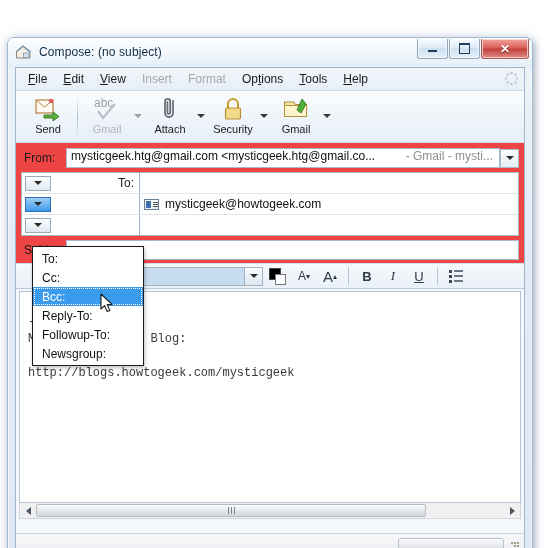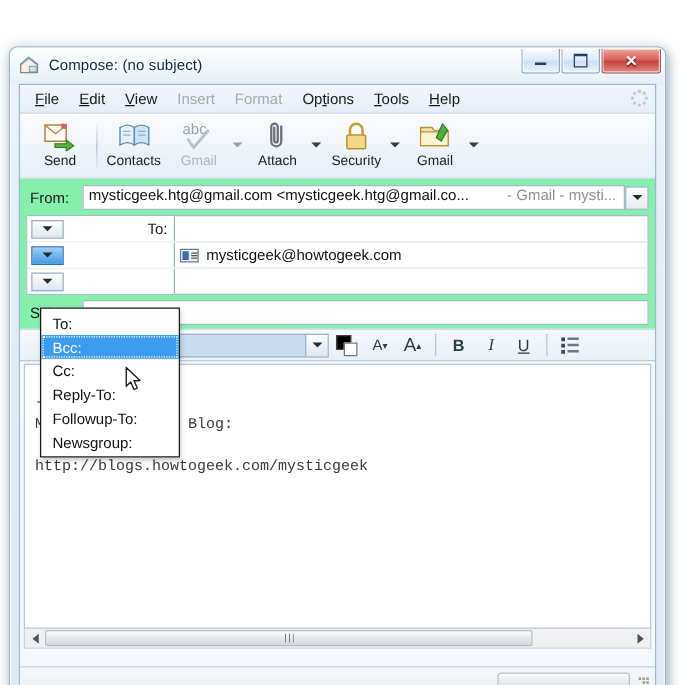--- a/index.html
+++ b/index.html
@@ -172,21 +172,21 @@
     border-right: 4px solid transparent;
     border-top: 4px solid #3b3b3b;
     margin-top: 21px;
     margin-left: 1px;
     margin-right: 2px;
   }
   .dropcaret.dim { border-top-color: #9aa0a6; }
 
   
   #headers {
-    background: #86efac;
+    background: #ef4444;
     padding: 4px 5px 3px 5px;
   }
   .hrow {
     display: flex;
     align-items: center;
     height: 22px;
     margin-bottom: 3px;
   }
   .hlabel {
     font-size: 12px;
@@ -593,30 +593,20 @@
               <path d="M1.6 3.6 L9.5 10 L17.4 3.6" fill="none" stroke="#b5813f" stroke-width="1"></path>
               <rect x="14" y="2" width="4" height="4" fill="#e05b5b"></rect>
               <path d="M9 18 L18 18 L18 15 L24 19.5 L18 24 L18 21 L9 21 Z" fill="#5fb23f" stroke="#2f7a1c" stroke-width=".9"></path>
             </svg>
           </div>
           <div class="lbl">Send</div>
         </div>
 
         <div class="tbsep"></div>
 
-        <div class="tbtn">
-          <div class="ico">
-            <svg width="27" height="24" viewBox="0 0 27 24">
-              <path d="M2 5 C6 2.5, 10 2.5, 13.5 5 L13.5 19 C10 16.5, 6 16.5, 2 19 Z" fill="#e9f1fa" stroke="#5d8bb5" stroke-width="1.1"></path>
-              <path d="M25 5 C21 2.5, 17 2.5, 13.5 5 L13.5 19 C17 16.5, 21 16.5, 25 19 Z" fill="#cfe3f5" stroke="#5d8bb5" stroke-width="1.1"></path>
-              <path d="M4.5 8 h6 M4.5 11 h6 M16.5 8 h6 M16.5 11 h6" stroke="#8fb2d2" stroke-width="1"></path>
-            </svg>
-          </div>
-          <div class="lbl">Contacts</div>
-        </div>
 
         <div class="tbtn disabled">
           <div class="ico">
             <svg width="28" height="25" viewBox="0 0 28 25">
               <text x="1" y="11" font-family="Liberation Sans, sans-serif" font-size="12" fill="#9aa3ac">abc</text>
               <path d="M5 15 L10 22 L22 8" fill="none" stroke="#b8c0c8" stroke-width="2.2"></path>
             </svg>
           </div>
           <div class="lbl">Gmail</div>
         </div>
@@ -783,22 +773,22 @@
           <i style="left:6px;top:8px"></i>
             <i style="left:9px;top:8px"></i>
           <i style="left:3px;top:5px"></i>
             <i style="left:6px;top:5px"></i>
             <i style="left:9px;top:5px"></i>
         </div>
       </div>
 
       <div id="popup">
         <div class="popup-item">To:</div>
+        <div class="popup-item">Cc:</div>
         <div class="popup-item selected">Bcc:</div>
-        <div class="popup-item">Cc:</div>
         <div class="popup-item">Reply-To:</div>
         <div class="popup-item">Followup-To:</div>
         <div class="popup-item">Newsgroup:</div>
       </div>
 
       <div id="cursor">
         <svg width="15" height="22" viewBox="0 0 15 22">
           <path d="M1 1 L1 16 L4.6 12.6 L7.2 18.6 L9.8 17.4 L7.2 11.6 L12 11.4 Z" fill="#ffffff" stroke="#1a1a1a" stroke-width="1.1" stroke-linejoin="round"></path>
         </svg>
       </div>

